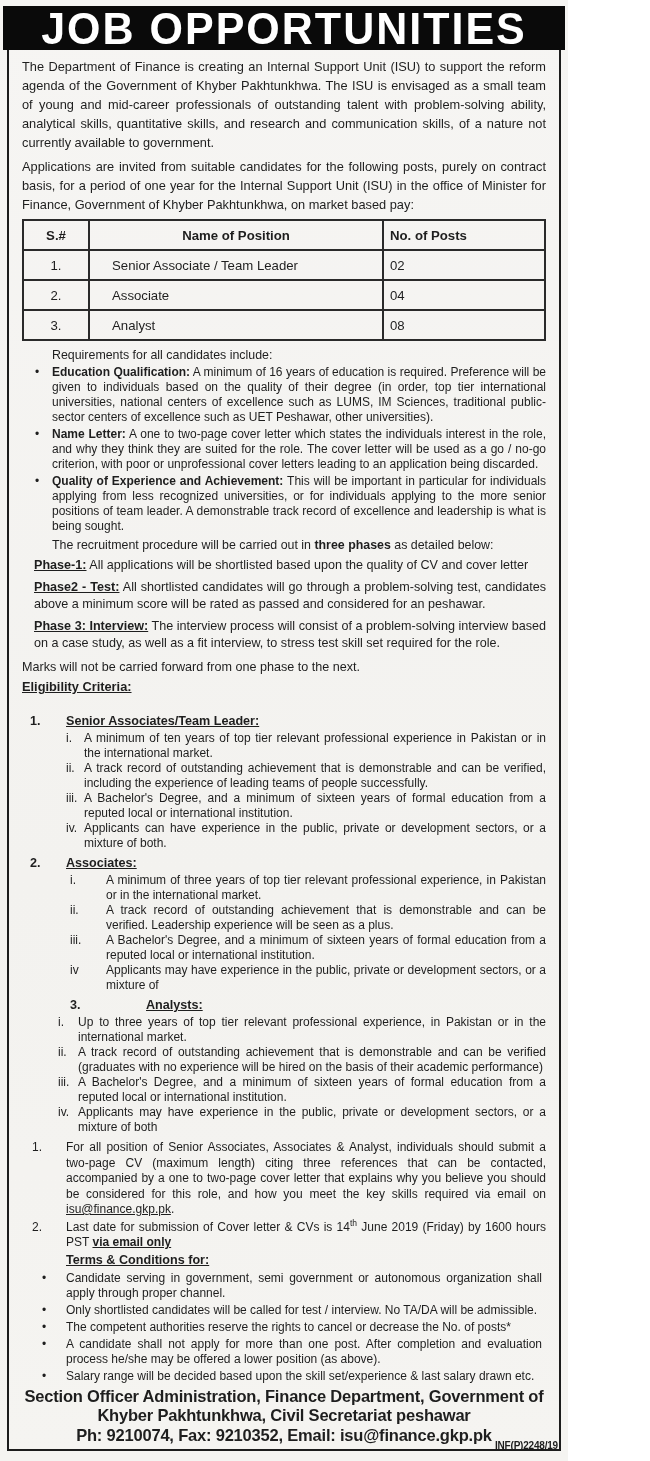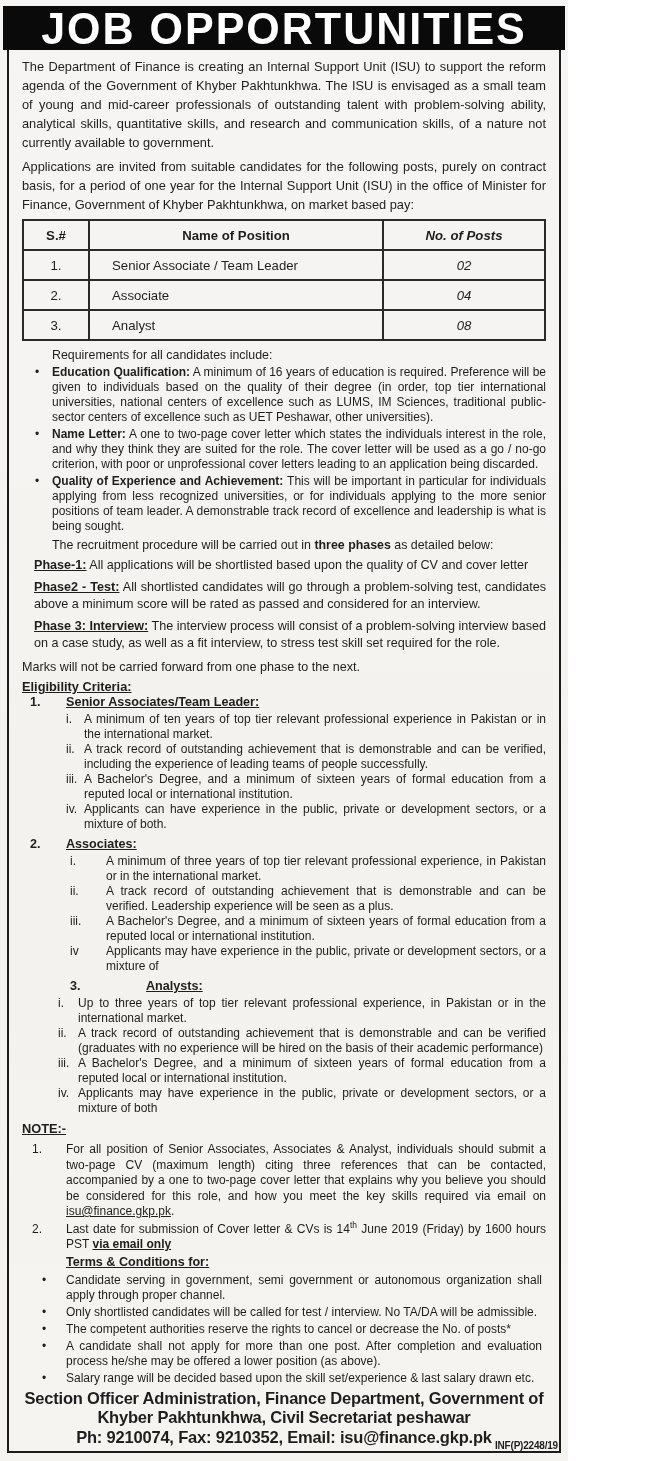--- a/index.html
+++ b/index.html
@@ -34,33 +34,33 @@
     width:100%;border-collapse:collapse;margin:3px 0 7px 0;
     font-size:13.2px;
   }
   table.positions th, table.positions td{
     border:2px solid #2a2a2a;padding:3px 6px;height:22px;
   }
   table.positions th{font-weight:bold;}
   .col-sn{width:52px;text-align:center;}
   .col-name{text-align:left;padding-left:22px !important;}
   th.col-name{text-align:center;padding-left:6px !important;}
-  .col-posts{width:148px;text-align:center;font-style:italic;}
+  .col-posts{width:148px;text-align:left;}
   
   .req-head{font-size:12.4px;margin:0 0 3px 30px;}
   .blist{margin:0 0 4px 0;}
   .bitem{display:flex;margin-bottom:2px;}
   .bitem .mark{flex:none;width:30px;text-align:center;font-size:12px;line-height:15px;}
   .bitem .btext{flex:1;font-size:12px;line-height:15px;text-align:justify;}
   .lbl{font-weight:bold;}
   
   .recruit{font-size:12.4px;margin:0 0 5px 30px;}
   .phase{font-size:12.6px;line-height:17px;margin-bottom:5px;text-align:justify;padding-left:12px;}
   .marks{font-size:12.6px;margin:8px 0 5px 0;}
-  .head-line{font-size:12.8px;margin-bottom:1px;}
+  .head-line{font-size:12.8px;margin-bottom:20px;}
   
   .sec{margin-bottom:5px;}
   .sec-head{font-size:12.6px;margin:0 0 3px 0;display:flex;}
   .sec-head .num{flex:none;width:36px;padding-left:8px;font-weight:bold;}
   .sec-head.indent2 .num{padding-left:48px;width:76px;}
   .ritem{display:flex;margin-bottom:0;}
   .ritem .rmark{flex:none;text-align:left;font-size:12px;line-height:15px;}
   .ritem .rtext{flex:1;font-size:12px;line-height:15px;text-align:justify;}
   .sec1 .ritem{padding-left:44px;}
   .sec1 .rmark{width:18px;}
@@ -143,21 +143,21 @@
       </div>
       <div class="bitem">
         <span class="mark">•</span>
         <div class="btext"><span class="lbl">Quality of Experience and Achievement:</span><span> This will be important in particular for individuals applying from less recognized universities, or for individuals applying to the more senior positions of team leader. A demonstrable track record of excellence and leadership is what is being sought.</span></div>
       </div>
     </div>
 
     <p class="recruit"><span>The recruitment procedure will be carried out in </span><span class="b">three phases</span><span> as detailed below:</span></p>
 
     <p class="phase"><span class="b u">Phase-1:</span><span> All applications will be shortlisted based upon the quality of CV and cover letter</span></p>
-    <p class="phase"><span class="b u">Phase2 - Test:</span><span> All shortlisted candidates will go through a problem-solving test, candidates above a minimum score will be rated as passed and considered for an interview.</span></p>
+    <p class="phase"><span class="b u">Phase2 - Test:</span><span> All shortlisted candidates will go through a problem-solving test, candidates above a minimum score will be rated as passed and considered for an peshawar.</span></p>
     <p class="phase"><span class="b u">Phase 3: Interview:</span><span> The interview process will consist of a problem-solving interview based on a case study, as well as a fit interview, to stress test skill set required for the role.</span></p>
 
     <p class="marks">Marks will not be carried forward from one phase to the next.</p>
 
     <p class="head-line b u">Eligibility Criteria:</p>
 
     <div class="sec sec1">
       <div class="sec-head">
         <span class="num">1.</span>
         <span class="b u">Senior Associates/Team Leader:</span>
@@ -219,21 +219,20 @@
       <div class="ritem">
           <span class="rmark">iii.</span>
           <span class="rtext">A Bachelor's Degree, and a minimum of sixteen years of formal education from a reputed local or international institution.</span>
         </div>
       <div class="ritem">
           <span class="rmark">iv.</span>
           <span class="rtext">Applicants may have experience in the public, private or development sectors, or a mixture of both</span>
         </div>
     </div>
 
-    <p class="note-head b u">NOTE:-</p>
 
     <div class="nitem">
       <span class="nmark">1.</span>
       <span class="ntext"><span>For all position of Senior Associates, Associates &amp; Analyst, individuals should submit a two-page CV (maximum length) citing three references that can be contacted, accompanied by a one to two-page cover letter that explains why you believe you should be considered for this role, and how you meet the key skills required via email on </span><span class="u">isu@finance.gkp.pk</span><span>.</span></span>
     </div>
     <div class="nitem">
       <span class="nmark">2.</span>
       <span class="ntext"><span>Last date for submission of Cover letter &amp; CVs is 14</span><sup>th</sup><span> June 2019 (Friday) by 1600 hours PST </span><span class="b u">via email only</span></span>
     </div>
 

